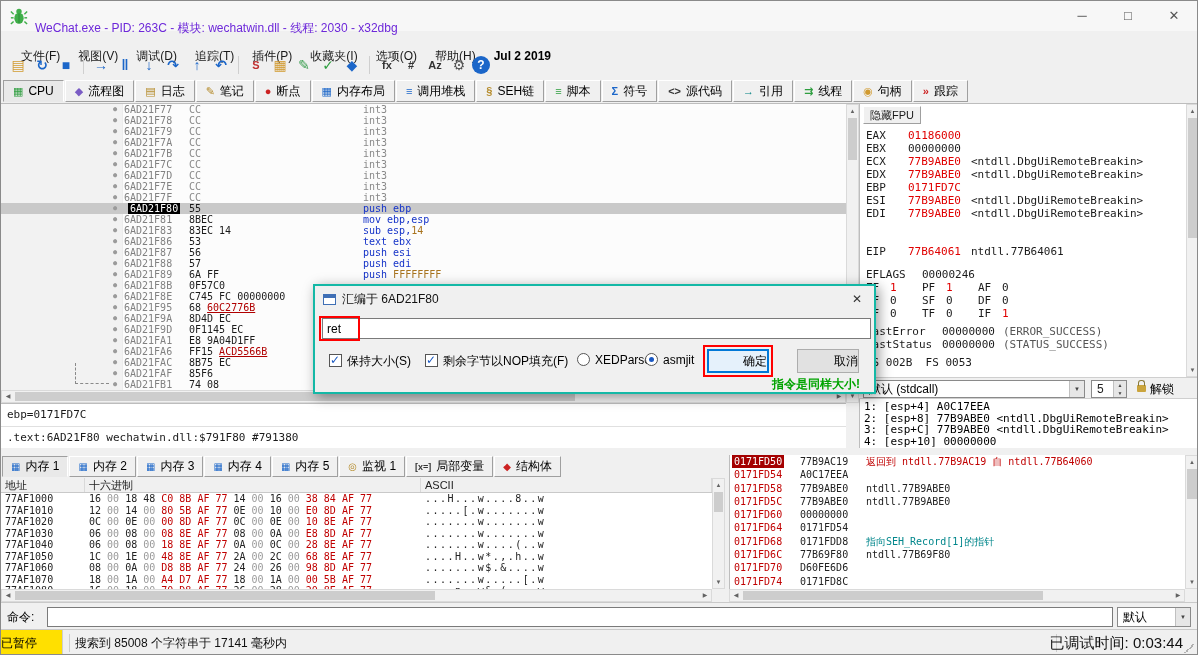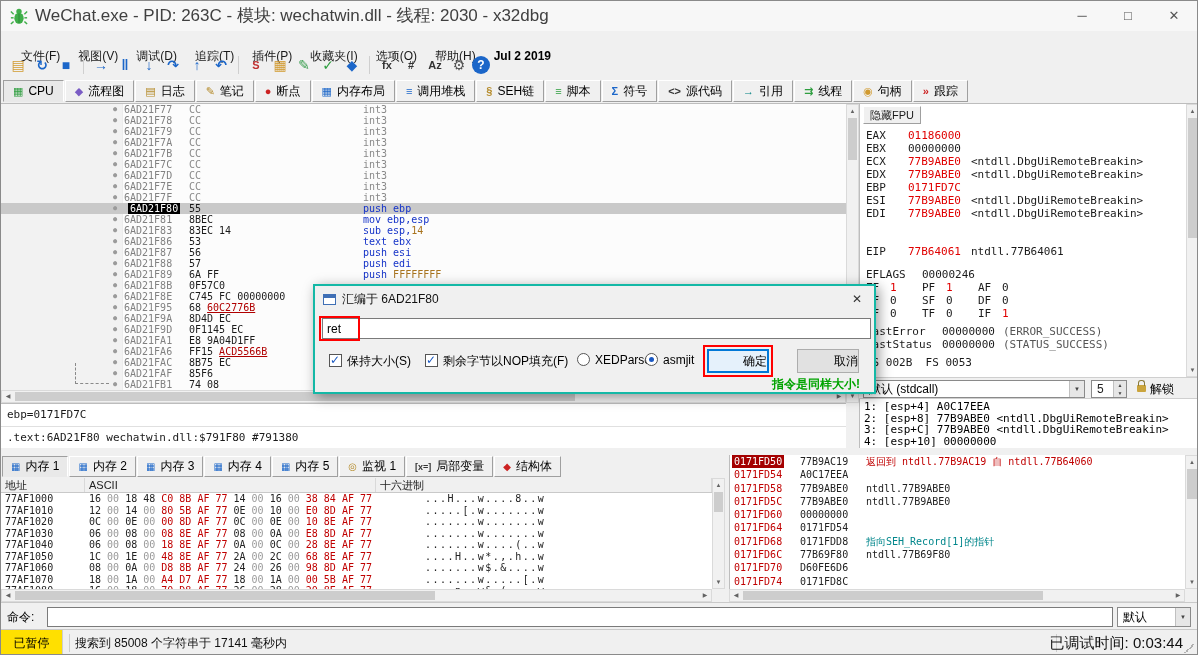--- a/index.html
+++ b/index.html
@@ -1,21 +1,21 @@
 <!DOCTYPE html>
 <html><head>
 <meta charset="utf-8">
 <style>
   *{box-sizing:border-box;margin:0;padding:0}
   body{background:#3c3c3c;font-family:"Liberation Sans","DejaVu Sans",sans-serif}
   #app{position:relative;width:1198px;height:655px;background:#f0f0f0;border:1px solid #8a8a8a;overflow:hidden}
   
   #titlebar{position:absolute;left:0;top:0;width:100%;height:30px;background:#f7f7f7}
   .app-icon{position:absolute;left:9px;top:6px;width:18px;height:18px}
-  .title-text{position:absolute;left:34px;top:0;line-height:30px;font-size:17px;color:#404040;white-space:nowrap}
+  .title-text{position:absolute;left:34px;top:12px;line-height:30px;font-size:12px;color:#6d28d9;white-space:nowrap}
   .win-controls{position:absolute;right:0;top:0;height:30px;display:flex}
   .wbtn{width:46px;height:30px;text-align:center;line-height:30px;color:#555;font-size:13px}
   
   #menubar{position:absolute;left:0;top:44px;width:100%;height:22px;padding-left:11px;white-space:nowrap}
   .menu-item{display:inline-block;padding:3px 9px;font-size:12px;color:#1a1a1a}
   .menu-date{display:inline-block;padding:3px 9px;font-size:12px;font-weight:bold;color:#000}
   
   #toolbar{position:absolute;left:0;top:52px;width:100%;height:26px;padding:2px 0 0 5px;white-space:nowrap}
   .tbtn{display:inline-block;width:22px;height:21px;line-height:20px;text-align:center;font-size:14px;font-weight:bold;vertical-align:top;margin:0 1px;cursor:default}
   .tbtn.ttext{font-size:11px}
@@ -115,21 +115,21 @@
   .scom.seh{color:#00868b}
   
   #cmdbar{position:absolute;left:0;top:601px;width:100%;height:27px;background:#f0f0f0;border-top:1px solid #c9c9c9}
   .cmd-label{position:absolute;left:6px;top:6px;font-size:12px}
   .cmd-input{position:absolute;left:46px;top:4px;width:1066px;height:20px;border:1px solid #7a7a7a;background:#fff;font-size:12px;padding:0 4px;font-family:"DejaVu Sans Mono",monospace}
   #cmd-combo{right:6px;top:4px;width:74px;height:20px;left:auto}
   #cmd-combo .ctext{line-height:18px}
   #cmd-combo .cbtn{line-height:18px}
   
   #statusbar{position:absolute;left:0;top:628px;width:100%;height:27px;background:#f0f0f0;border-top:1px solid #c9c9c9}
-  .badge{position:absolute;left:0;top:0;width:62px;height:26px;background:#ffe000;color:#000;text-align:center;line-height:26px;font-size:12px;border-right:1px solid #cdcdcd}
+  .badge{position:absolute;left:0;top:0;width:62px;height:26px;background:#ffe000;color:#000;line-height:26px;font-size:12px;border-right:1px solid #cdcdcd}
   .status-msg{position:absolute;left:74px;top:0;line-height:26px;font-size:12px;color:#111}
   .status-time{position:absolute;right:14px;top:0;line-height:26px;font-size:15px;color:#111}
   .status-sep{position:absolute;width:1px;height:18px;top:4px;background:#cdcdcd}
   .grip{position:absolute;right:3px;bottom:3px;width:10px;height:10px;background:
     linear-gradient(135deg,transparent 50%,#b0b0b0 50%,#b0b0b0 60%,transparent 60%)}
   
   #dialog{position:absolute;left:312px;top:283px;width:563px;height:110px;background:#f0f0f0;border:2px solid #14b8a6;box-shadow:3px 3px 12px rgba(0,0,0,.4);z-index:50}
   .dlg-title-text{position:absolute;left:27px;top:0;line-height:26px;font-size:12px;color:#111}
   .dlg-icon{position:absolute;left:8px;top:8px;width:13px;height:11px;border:1px solid #3f6fb5;background:#fff}
   .dlg-icon::before{content:"";position:absolute;left:0;top:0;right:0;height:3px;background:#3f6fb5}
@@ -344,22 +344,22 @@
         <span class="dticon text" style="color: rgb(51, 51, 51);">[x=]</span>
         <span>局部变量</span>
       </div><div class="dtab">
         <span class="dticon" style="color: rgb(204, 34, 34);">◆</span>
         <span>结构体</span>
       </div></div>
 
   <div id="dump-table">
     <div class="mheader">
       <div class="mh mh1">地址</div>
+      <div class="mh mh2">十六进制</div>
       <div class="mh mh3">ASCII</div>
-      <div class="mh mh2">十六进制</div>
     </div>
     <div id="dump-rows">
         <div class="mrow"><span class="maddr">77AF1000</span><span class="mhex"><span>16 </span><span class="hgray">00 </span><span>18 </span><span>48 </span><span class="hred">C0 </span><span class="hred">8B </span><span class="hred">AF </span><span class="hred">77 </span><span>14 </span><span class="hgray">00 </span><span>16 </span><span class="hgray">00 </span><span class="hred">38 </span><span class="hred">84 </span><span class="hred">AF </span><span class="hred">77</span></span><span class="mascii">...H...w....8..w</span></div>
         <div class="mrow"><span class="maddr">77AF1010</span><span class="mhex"><span>12 </span><span class="hgray">00 </span><span>14 </span><span class="hgray">00 </span><span class="hred">80 </span><span class="hred">5B </span><span class="hred">AF </span><span class="hred">77 </span><span>0E </span><span class="hgray">00 </span><span>10 </span><span class="hgray">00 </span><span class="hred">E0 </span><span class="hred">8D </span><span class="hred">AF </span><span class="hred">77</span></span><span class="mascii">.....[.w.......w</span></div>
         <div class="mrow"><span class="maddr">77AF1020</span><span class="mhex"><span>0C </span><span class="hgray">00 </span><span>0E </span><span class="hgray">00 </span><span class="hred">00 </span><span class="hred">8D </span><span class="hred">AF </span><span class="hred">77 </span><span>0C </span><span class="hgray">00 </span><span>0E </span><span class="hgray">00 </span><span class="hred">10 </span><span class="hred">8E </span><span class="hred">AF </span><span class="hred">77</span></span><span class="mascii">.......w.......w</span></div>
         <div class="mrow"><span class="maddr">77AF1030</span><span class="mhex"><span>06 </span><span class="hgray">00 </span><span>08 </span><span class="hgray">00 </span><span class="hred">08 </span><span class="hred">8E </span><span class="hred">AF </span><span class="hred">77 </span><span>08 </span><span class="hgray">00 </span><span>0A </span><span class="hgray">00 </span><span class="hred">E8 </span><span class="hred">8D </span><span class="hred">AF </span><span class="hred">77</span></span><span class="mascii">.......w.......w</span></div>
         <div class="mrow"><span class="maddr">77AF1040</span><span class="mhex"><span>06 </span><span class="hgray">00 </span><span>08 </span><span class="hgray">00 </span><span class="hred">18 </span><span class="hred">8E </span><span class="hred">AF </span><span class="hred">77 </span><span>0A </span><span class="hgray">00 </span><span>0C </span><span class="hgray">00 </span><span class="hred">28 </span><span class="hred">8E </span><span class="hred">AF </span><span class="hred">77</span></span><span class="mascii">.......w....(..w</span></div>
         <div class="mrow"><span class="maddr">77AF1050</span><span class="mhex"><span>1C </span><span class="hgray">00 </span><span>1E </span><span class="hgray">00 </span><span class="hred">48 </span><span class="hred">8E </span><span class="hred">AF </span><span class="hred">77 </span><span>2A </span><span class="hgray">00 </span><span>2C </span><span class="hgray">00 </span><span class="hred">68 </span><span class="hred">8E </span><span class="hred">AF </span><span class="hred">77</span></span><span class="mascii">....H..w*.,.h..w</span></div>
         <div class="mrow"><span class="maddr">77AF1060</span><span class="mhex"><span>08 </span><span class="hgray">00 </span><span>0A </span><span class="hgray">00 </span><span class="hred">D8 </span><span class="hred">8B </span><span class="hred">AF </span><span class="hred">77 </span><span>24 </span><span class="hgray">00 </span><span>26 </span><span class="hgray">00 </span><span class="hred">98 </span><span class="hred">8D </span><span class="hred">AF </span><span class="hred">77</span></span><span class="mascii">.......w$.&amp;....w</span></div>
         <div class="mrow"><span class="maddr">77AF1070</span><span class="mhex"><span>18 </span><span class="hgray">00 </span><span>1A </span><span class="hgray">00 </span><span class="hred">A4 </span><span class="hred">D7 </span><span class="hred">AF </span><span class="hred">77 </span><span>18 </span><span class="hgray">00 </span><span>1A </span><span class="hgray">00 </span><span class="hred">00 </span><span class="hred">5B </span><span class="hred">AF </span><span class="hred">77</span></span><span class="mascii">.......w.....[.w</span></div>

